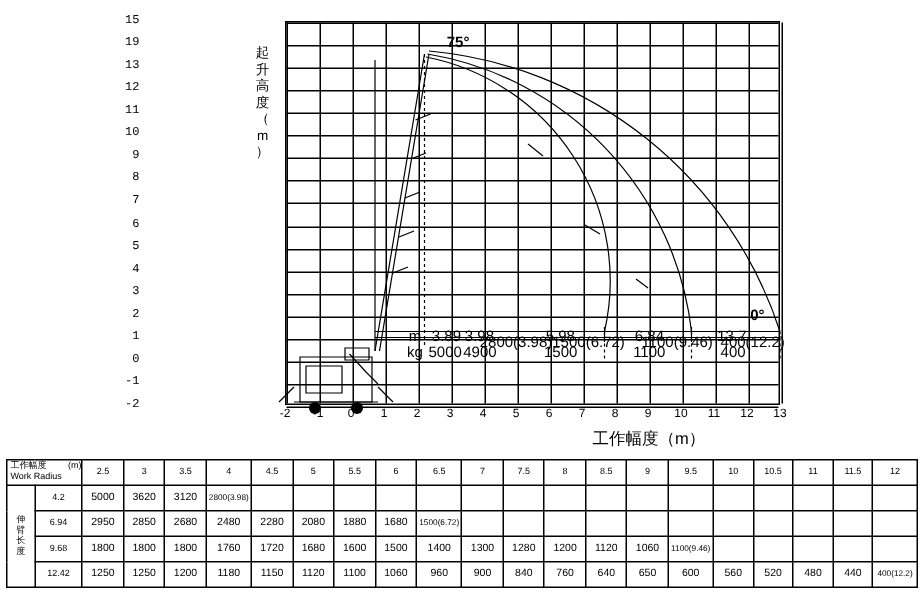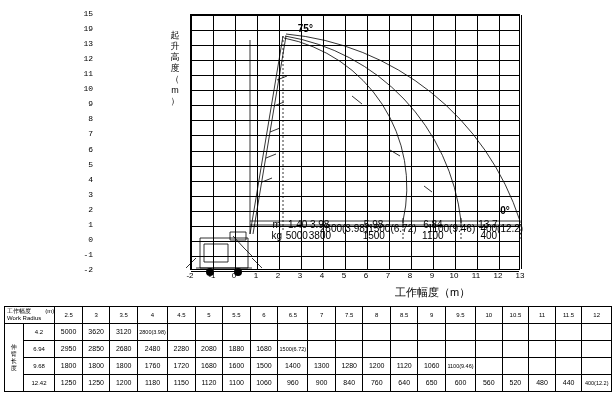--- a/index.html
+++ b/index.html
@@ -138,24 +138,24 @@
         <circle cx="210" cy="272" r="4"></circle>
         <circle cx="238" cy="272" r="4"></circle>
       </g>
     </svg>
 
     <div id="annlayer">
         <div class="ann b" style="left: 297.8px; top: 24.5412px;">75°</div>
         <div class="ann b" style="left: 500.2px; top: 206.753px;">0°</div>
         <div class="ann" style="left: 272.5px; top: 221.059px;">m</div>
         <div class="ann" style="left: 271.4px; top: 232.353px;">kg</div>
-        <div class="ann" style="left: 287.9px; top: 221.059px;">1.40</div>
+        <div class="ann" style="left: 287.9px; top: 221.059px;">3.89</div>
         <div class="ann" style="left: 285.7px; top: 232.353px;">5000</div>
         <div class="ann" style="left: 309.9px; top: 221.059px;">3.98</div>
-        <div class="ann" style="left: 308.8px; top: 232.353px;">3800</div>
+        <div class="ann" style="left: 308.8px; top: 232.353px;">4900</div>
         <div class="ann" style="left: 363.8px; top: 221.059px;">5.98</div>
         <div class="ann" style="left: 362.7px; top: 232.353px;">1500</div>
         <div class="ann" style="left: 423.2px; top: 221.059px;">6.84</div>
         <div class="ann" style="left: 422.1px; top: 232.353px;">1100</div>
         <div class="ann" style="left: 478.2px; top: 221.059px;">13.7</div>
         <div class="ann" style="left: 480.4px; top: 232.353px;">400</div>
         <div class="ann" style="left: 319.8px; top: 224.824px;">2800(3.98)</div>
         <div class="ann" style="left: 368.2px; top: 224.824px;">1500(6.72)</div>
         <div class="ann" style="left: 427.6px; top: 224.824px;">1100(9.46)</div>
         <div class="ann" style="left: 480.4px; top: 224.824px;">400(12.2)</div>

